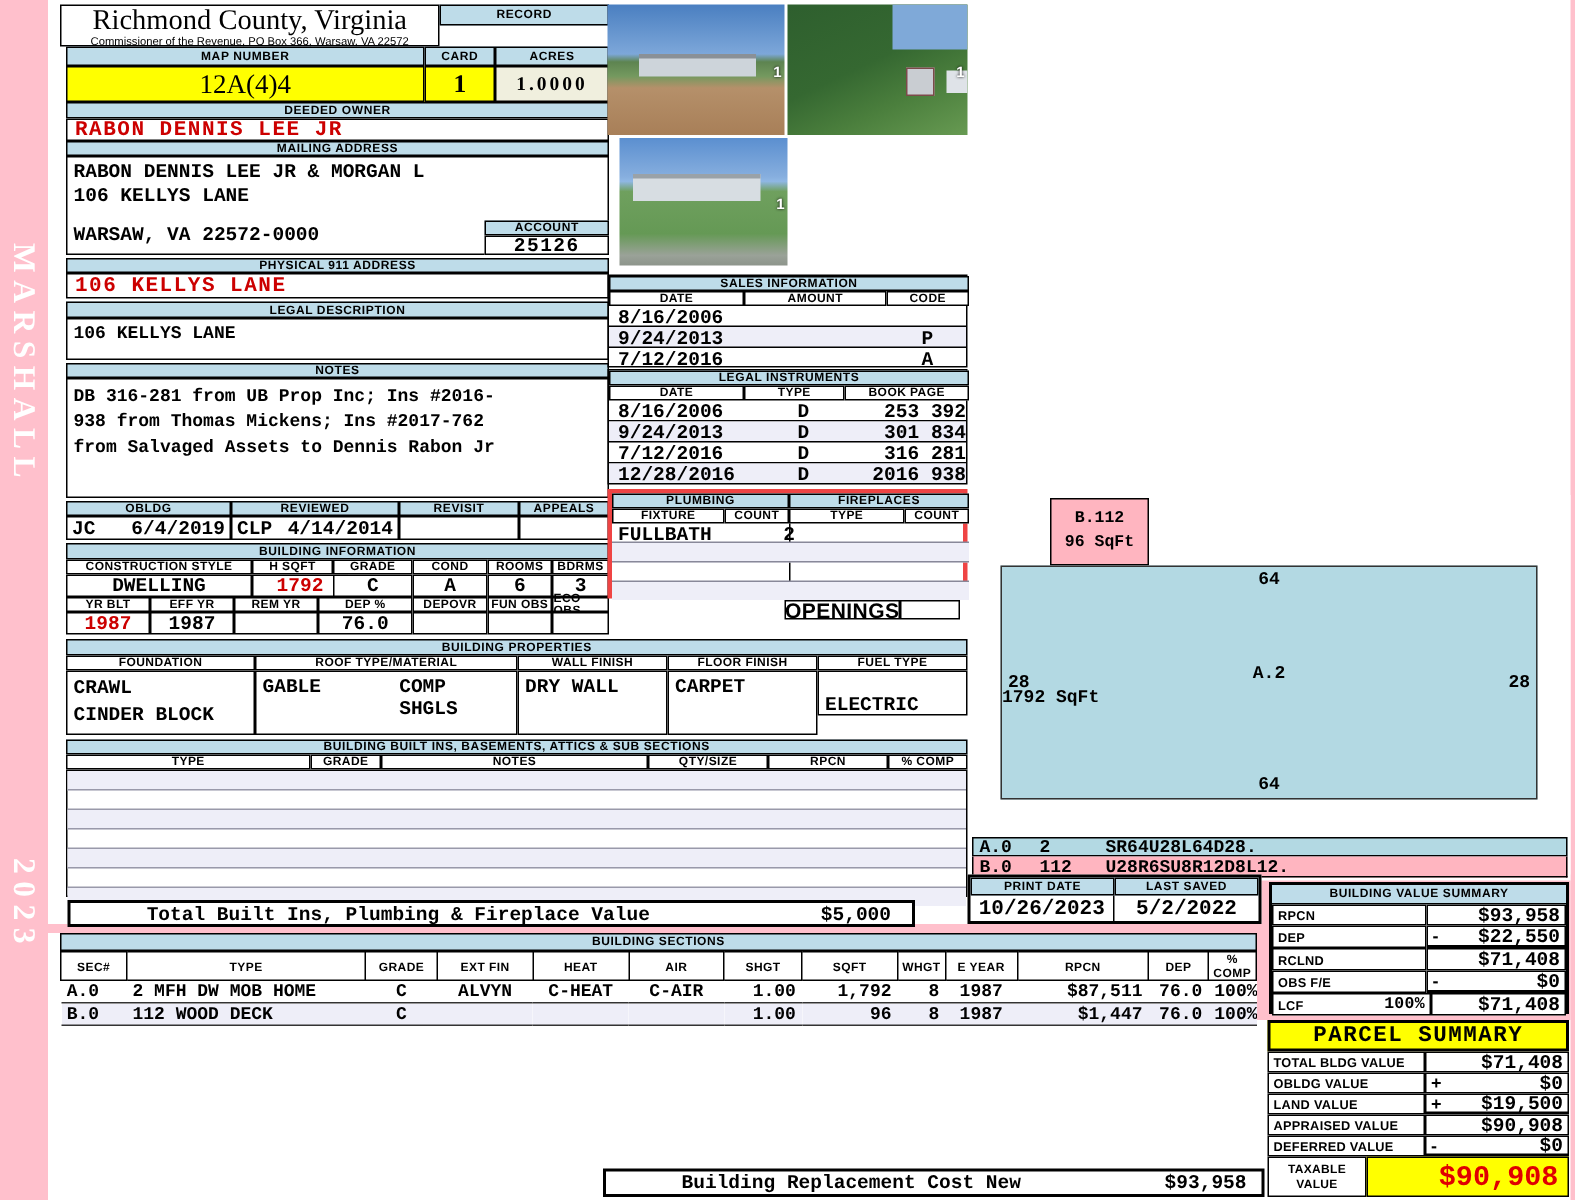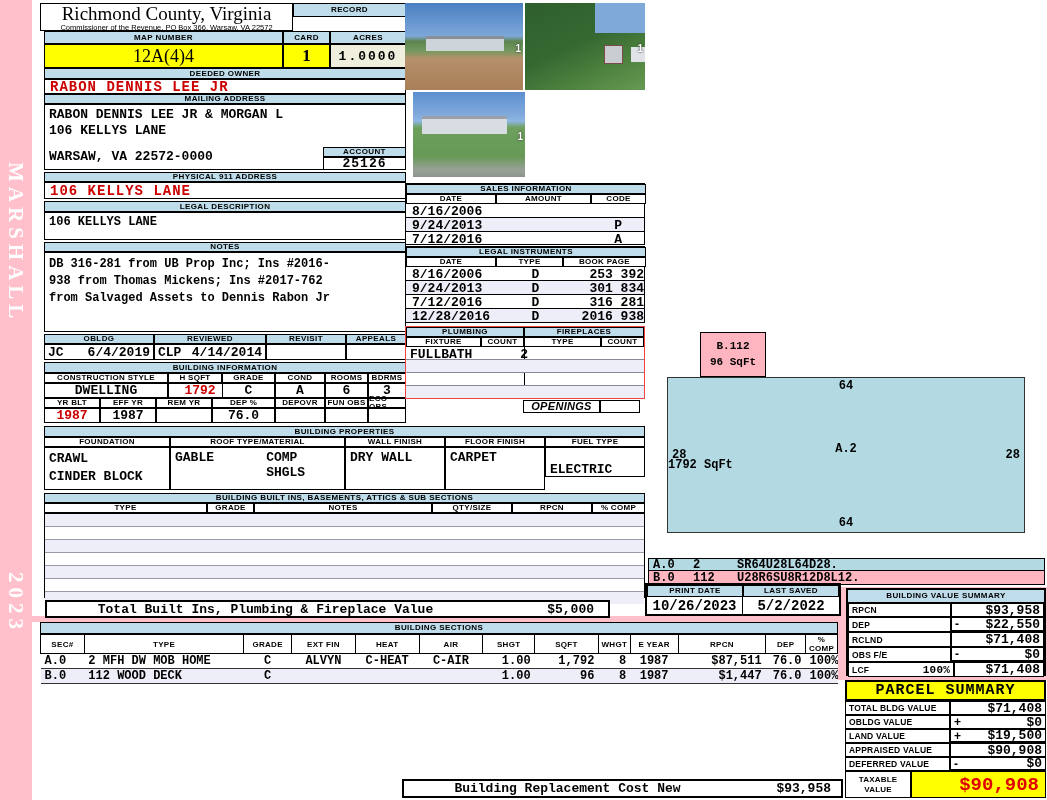--- a/index.html
+++ b/index.html
@@ -15,21 +15,21 @@
   .bd{border:1px solid #000;background:#fff;}
   .bd2{border:2px solid #000;background:#fff;}
   .mono{font-family:"Liberation Mono","DejaVu Sans Mono",monospace;font-weight:bold;}
   .serif{font-family:"Liberation Serif",serif;}
   .f11{font-size:11px;} .f12{font-size:12px;} .f13{font-size:13px;} .f14{font-size:14px;}
   .cen{display:flex;align-items:center;justify-content:center;}
   .lft{display:flex;align-items:center;justify-content:flex-start;padding-left:5px;}
   .red{color:var(--value-red,#CC0000);}
   .yellow{background:var(--highlight-yellow,#FFFF00);}
   .green{background:var(--record-green,#9FE69F);}
-  .cream{background:var(--cream,#F0EFDE);}
+  .cream{background:var(--cream,#F0EFDE);font-family:Liberation Serif, serif;}
   .alt{background:var(--row-alt,#EEEEF8);}
   .sblue{background:var(--sketch-blue,#B3D9E3);}
   .spink{background:var(--legend-pink,#FFB5C0);}
   .pink{background:var(--page-pink,#FFC0CC);}
   .side-text{position:absolute;left:3px;writing-mode:vertical-rl;color:#fff;
              font-family:"Liberation Serif",serif;font-weight:bold;font-size:21px;letter-spacing:5px;}
   .photo{position:absolute;overflow:hidden;}
   .ph-badge{position:absolute;right:2px;top:46%;color:#fff;font-size:10px;font-weight:bold;text-shadow:0 0 2px #000;}
   .striped > div{height:12px;border-bottom:1px solid #99a;}
   .striped > div:nth-child(odd){background:var(--row-alt,#EEEEF8);}
@@ -243,37 +243,37 @@
         <span class="mono f13" style="width:67px;text-align:center;">D</span>
         <span class="mono f13" style="width:75px;text-align:right;">316 281</span>
       </div>
       <div class="abs alt" style="left:0;top:62px;width:238px;height:13px;display:flex;">
         <span class="mono f13" style="width:90px;padding-left:6px;">12/28/2016</span>
         <span class="mono f13" style="width:67px;text-align:center;">D</span>
         <span class="mono f13" style="width:75px;text-align:right;">2016 938</span>
       </div>
     </div>
 
-    <div class="abs" style="left:373px;top:326px;width:240px;height:73px;border:1px solid #ef4444;">
+    <div class="abs" style="left:373px;top:326px;width:240px;height:73px;border:3px solid #ef4444;">
       <div class="abs hdr" style="left:0;top:0;width:118px;height:10px;">PLUMBING</div>
       <div class="abs hdr" style="left:118px;top:0;width:120px;height:10px;">FIREPLACES</div>
       <div class="abs ch" style="left:0;top:10px;width:75px;height:10px;">FIXTURE</div>
       <div class="abs ch" style="left:75px;top:10px;width:43px;height:10px;">COUNT</div>
       <div class="abs ch" style="left:118px;top:10px;width:77px;height:10px;">TYPE</div>
       <div class="abs ch" style="left:195px;top:10px;width:43px;height:10px;">COUNT</div>
       <div class="abs" style="left:118px;top:20px;width:1px;height:51px;background:#000;"></div>
       <div class="abs" style="left:0;top:20px;width:238px;height:13px;border-bottom:1px solid #889;display:flex;">
         <span class="mono f13" style="width:75px;padding-left:4px;">FULLBATH</span>
         <span class="mono f13" style="width:43px;text-align:right;padding-right:8px;">2</span>
       </div>
       <div class="abs alt" style="left:0;top:33px;width:238px;height:13px;border-bottom:1px solid #889;"></div>
       <div class="abs" style="left:0;top:46px;width:238px;height:13px;border-bottom:1px solid #889;"></div>
       <div class="abs alt" style="left:0;top:59px;width:238px;height:12px;"></div>
     </div>
-    <div class="abs ch" style="left:491px;top:400px;width:77px;height:13px;font-size:11px;font-style:italic;">OPENINGS</div>
+    <div class="abs ch" style="left:491px;top:400px;width:77px;height:13px;font-size:14px;">OPENINGS</div>
     <div class="abs bd mono f12 cen" style="left:568px;top:400px;width:40px;height:13px;"></div>
 
     <div class="abs" style="left:616px;top:330px;width:399px;height:257px;background:#fff;">
       <div class="abs spink mono f11" style="left:52px;top:2px;width:66px;height:45px;border:1px solid #000;text-align:center;padding-top:5px;line-height:16px;">
         <div>B.112</div>
         <div>96 SqFt</div>
       </div>
       <div class="abs sblue" style="left:19px;top:47px;width:358px;height:156px;border:1px solid #333;">
         <div class="abs mono f12" style="left:0;right:0;top:1px;text-align:center;">64</div>
         <div class="abs mono f12" style="left:0;right:0;top:64px;text-align:center;">A.2</div>

